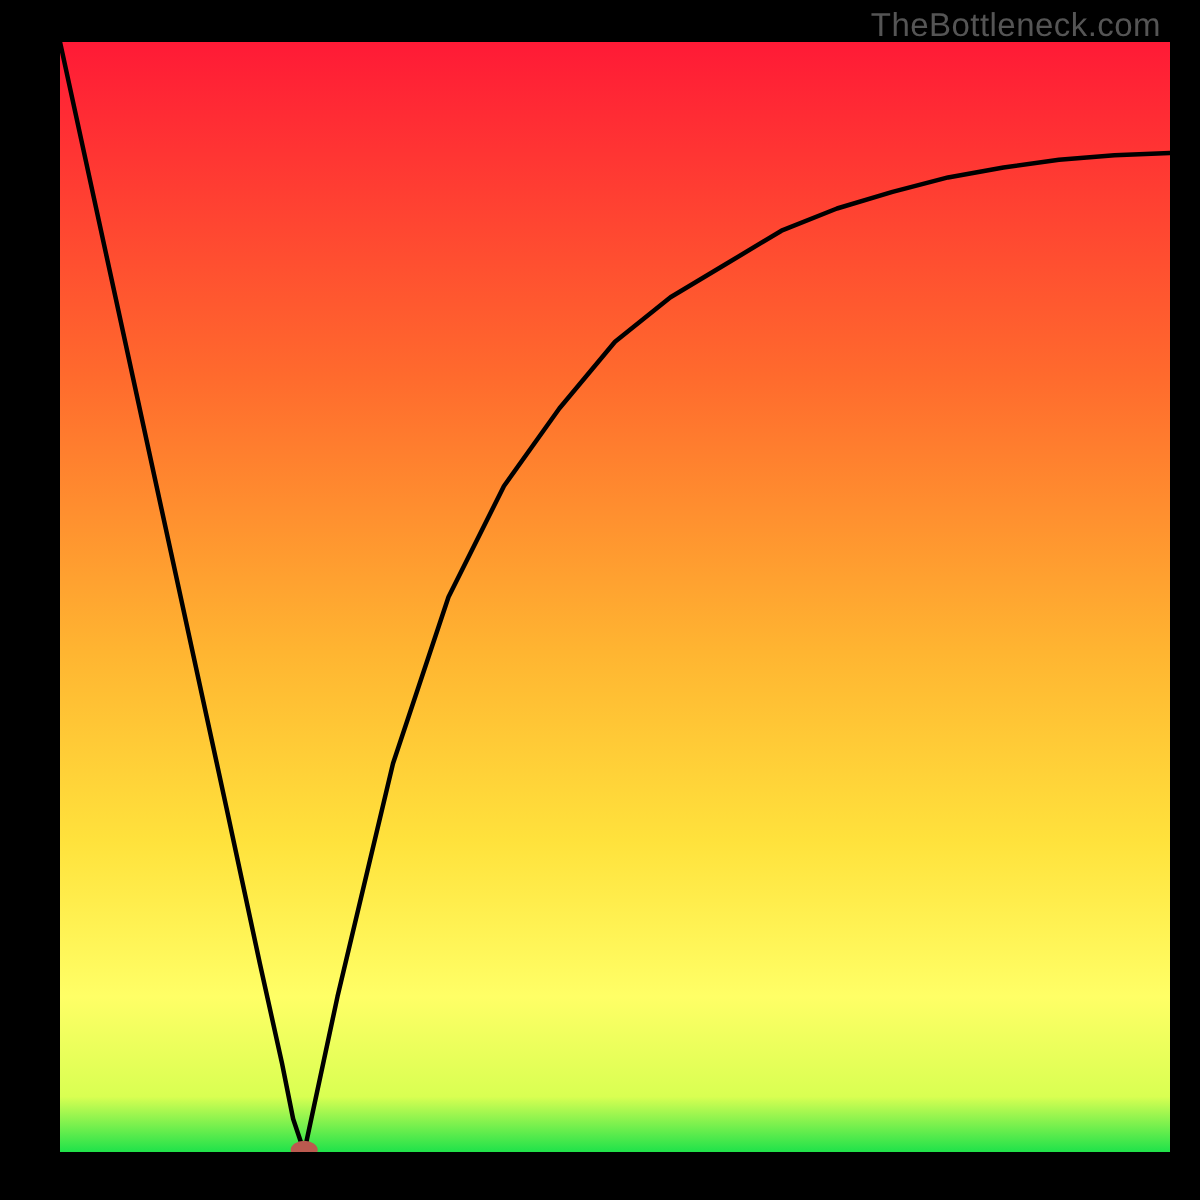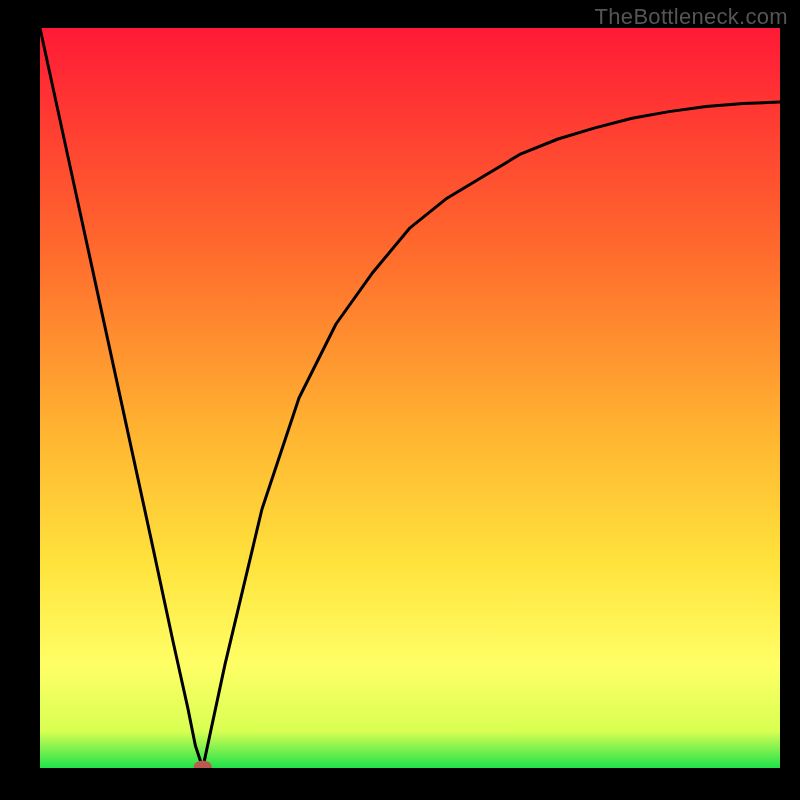--- a/index.html
+++ b/index.html
@@ -13,21 +13,21 @@
   }
   .frame {
     position: relative;
     width: 800px;
     height: 800px;
     background: #000;
   }
   .watermark {
     position: absolute;
     top: 4px;
-    right: 12px;
+    right: 26px;
     color: #555;
     font-size: 22px;
     font-weight: 400;
     letter-spacing: 0.3px;
     z-index: 10;
     user-select: none;
   }
   .plot-wrap {
     position: absolute;
     left: 40px;

